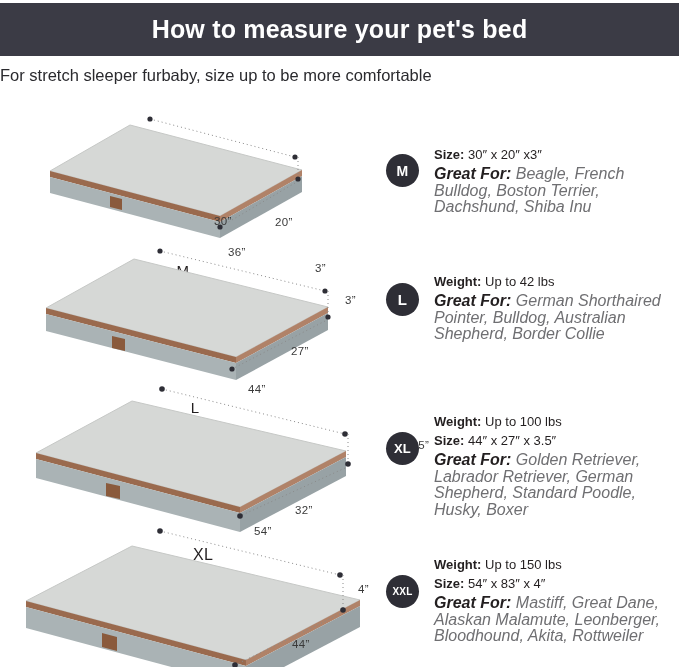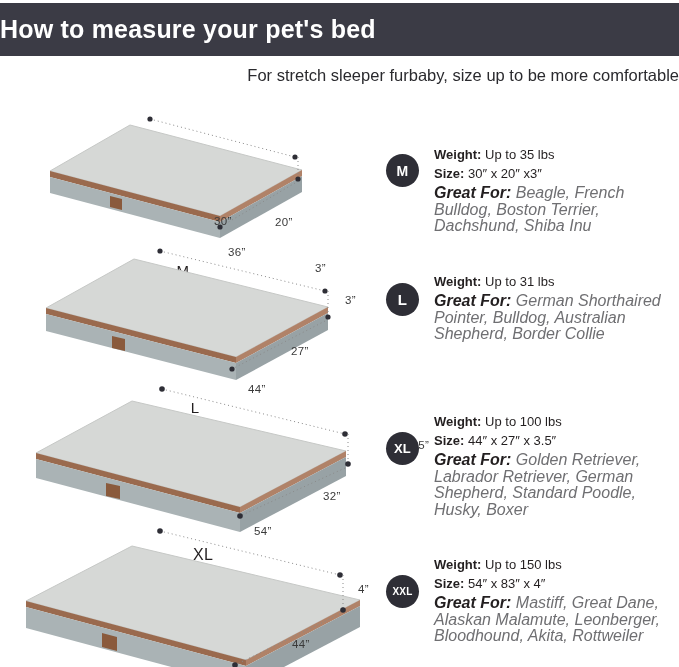--- a/index.html
+++ b/index.html
@@ -19,35 +19,35 @@
   
   .header-bar {
     position: absolute;
     left: 0;
     top: 3px;
     width: 679px;
     height: 53px;
     background: #3b3b45;
     display: flex;
     align-items: center;
-    justify-content: flex-start;
+    justify-content: center;
   }
   .header-title {
     color: #ffffff;
     font-size: 25px;
     font-weight: bold;
     letter-spacing: 0.2px;
     white-space: nowrap;
   }
   .subtitle {
     position: absolute;
     left: 0;
     top: 66px;
     width: 679px;
-    text-align: right;
+    text-align: left;
     font-size: 16.5px;
     color: #2a2a2e;
     white-space: nowrap;
   }
 
   
   .row {
     position: absolute;
     left: 0;
     width: 679px;
@@ -171,24 +171,20 @@
     <line x1="295" y1="78" x2="220" y2="122" stroke="#8a8a8a" stroke-width="1" stroke-dasharray="1,3"></line>
     <circle cx="220" cy="122" r="2.6" fill="#2e2e36"></circle>
   </svg>
   <div class="dim" style="left:214px; top:110px;">30”</div>
   <div class="dim" style="left:315px; top:157px;">3”</div>
   <div class="dim" style="left:275px; top:111px;">20”</div>
 
   <div class="info" style="left:386px; top:40px;">
     <div class="badge" style="top:9px; width:33px; height:33px; font-size:14px;">M</div>
     <div class="info-text">
-      <div class="line-weight">
-        <b>Weight:</b>
-        <span>Up to 35 lbs</span>
-      </div>
       <div class="line-size">
         <b>Size:</b>
         <span>30″ x 20″ x3″</span>
       </div>
       <div class="line-great">
         <b>Great For:</b>
         <span>Beagle, French Bulldog, Boston Terrier, Dachshund, Shiba Inu</span>
       </div>
     </div>
   </div>
@@ -222,21 +218,21 @@
   </svg>
   <div class="dim" style="left:228px; top:9px;">36”</div>
   <div class="dim" style="left:345px; top:57px;">3”</div>
   <div class="dim" style="left:291px; top:108px;">27”</div>
 
   <div class="info" style="left:386px; top:35px;">
     <div class="badge" style="top:11px; width:33px; height:33px; font-size:15px;">L</div>
     <div class="info-text">
       <div class="line-weight">
         <b>Weight:</b>
-        <span>Up to 31 lbs</span>
+        <span>Up to 42 lbs</span>
       </div>
       <div class="line-great">
         <b>Great For:</b>
         <span>German Shorthaired Pointer, Bulldog, Australian Shepherd, Border Collie</span>
       </div>
     </div>
   </div>
 </div>
 
 <div class="row row-xl">
@@ -260,21 +256,21 @@
     <line x1="162" y1="12" x2="345" y2="57" stroke="#8a8a8a" stroke-width="1" stroke-dasharray="1,3"></line>
     <circle cx="162" cy="12" r="2.8" fill="#2e2e36"></circle>
     <circle cx="345" cy="57" r="2.8" fill="#2e2e36"></circle>
     <line x1="348" y1="57" x2="348" y2="87" stroke="#8a8a8a" stroke-width="1" stroke-dasharray="1,3"></line>
     <circle cx="348" cy="87" r="2.8" fill="#2e2e36"></circle>
     <line x1="345" y1="91" x2="240" y2="139" stroke="#8a8a8a" stroke-width="1" stroke-dasharray="1,3"></line>
     <circle cx="240" cy="139" r="2.8" fill="#2e2e36"></circle>
   </svg>
   <div class="dim" style="left:248px; top:6px;">44”</div>
   <div class="dim" style="left:364px; top:62px;margin-left:44px;">3.5”</div>
-  <div class="dim" style="left:295px; top:113px;margin-left:28px;">32”</div>
+  <div class="dim" style="left:295px; top:127px;">32”</div>
 
   <div class="info" style="left:386px; top:35px;">
     <div class="badge" style="top:20px; width:33px; height:33px; font-size:13px;">XL</div>
     <div class="info-text">
       <div class="line-weight">
         <b>Weight:</b>
         <span>Up to 100 lbs</span>
       </div>
       <div class="line-size">
         <b>Size:</b>

